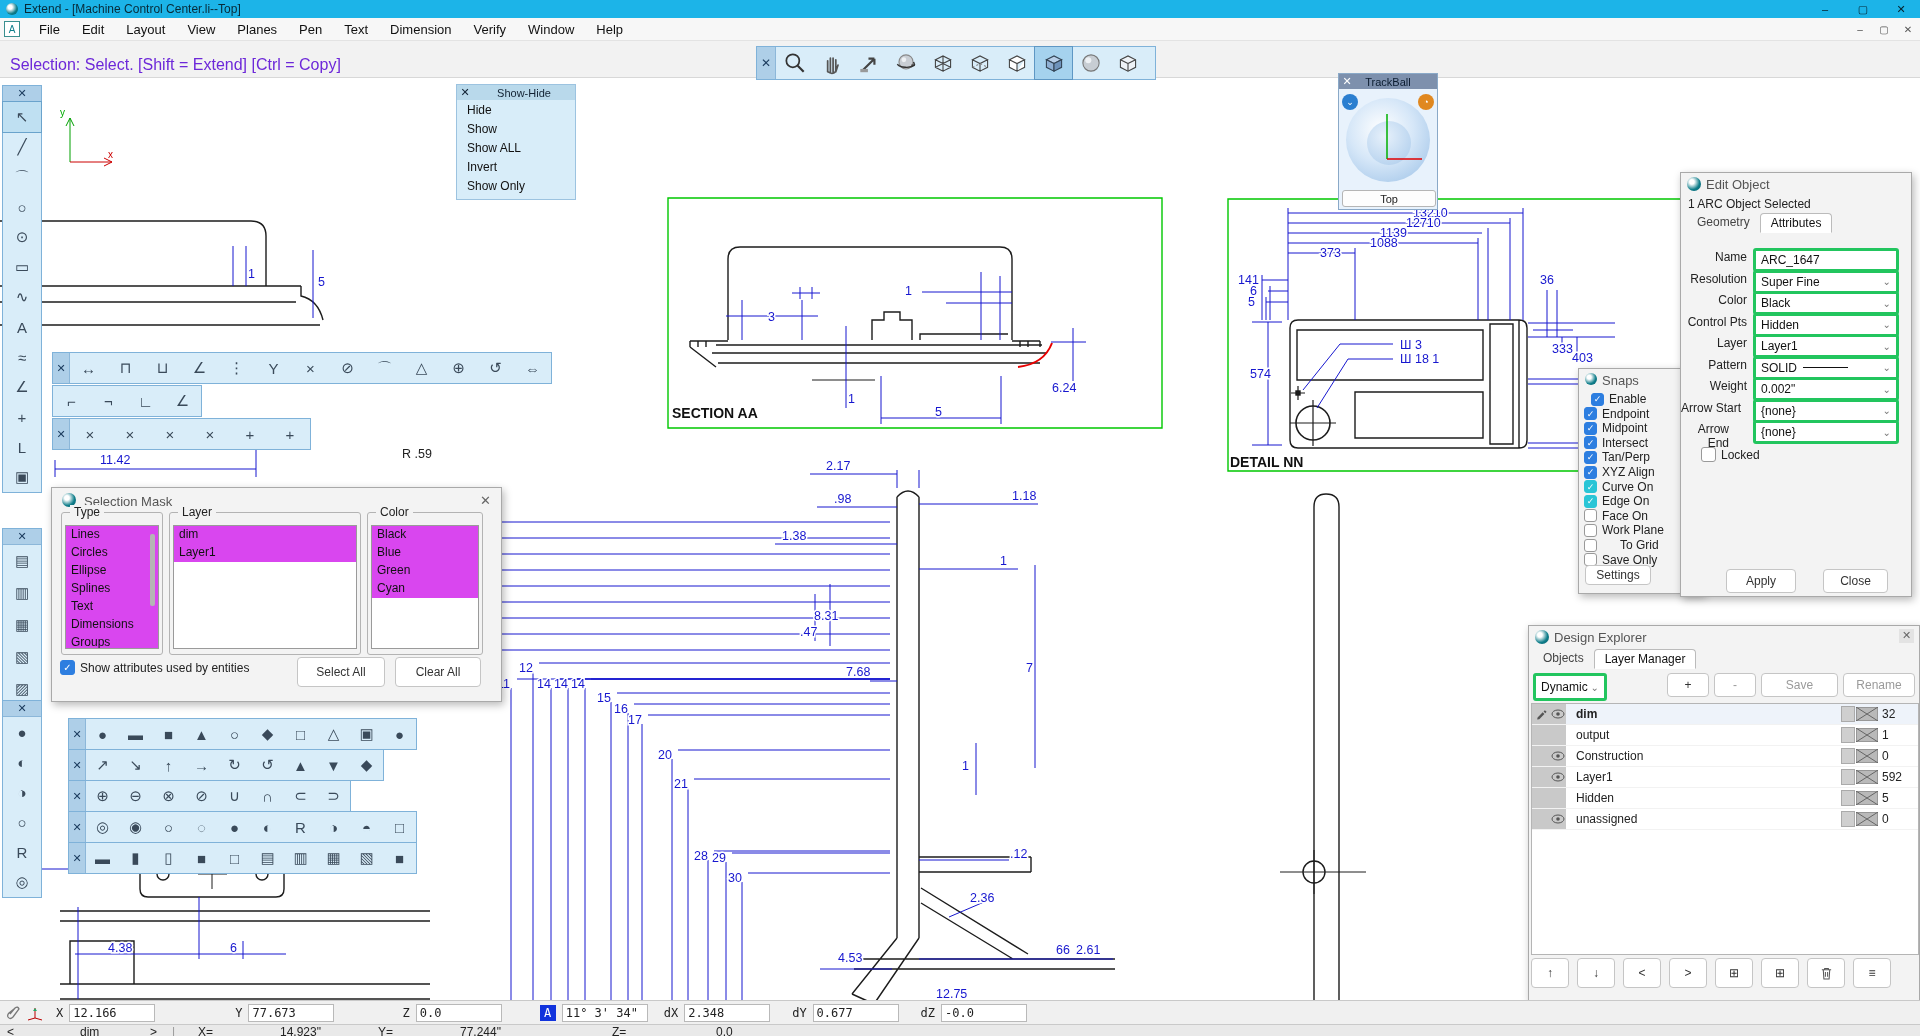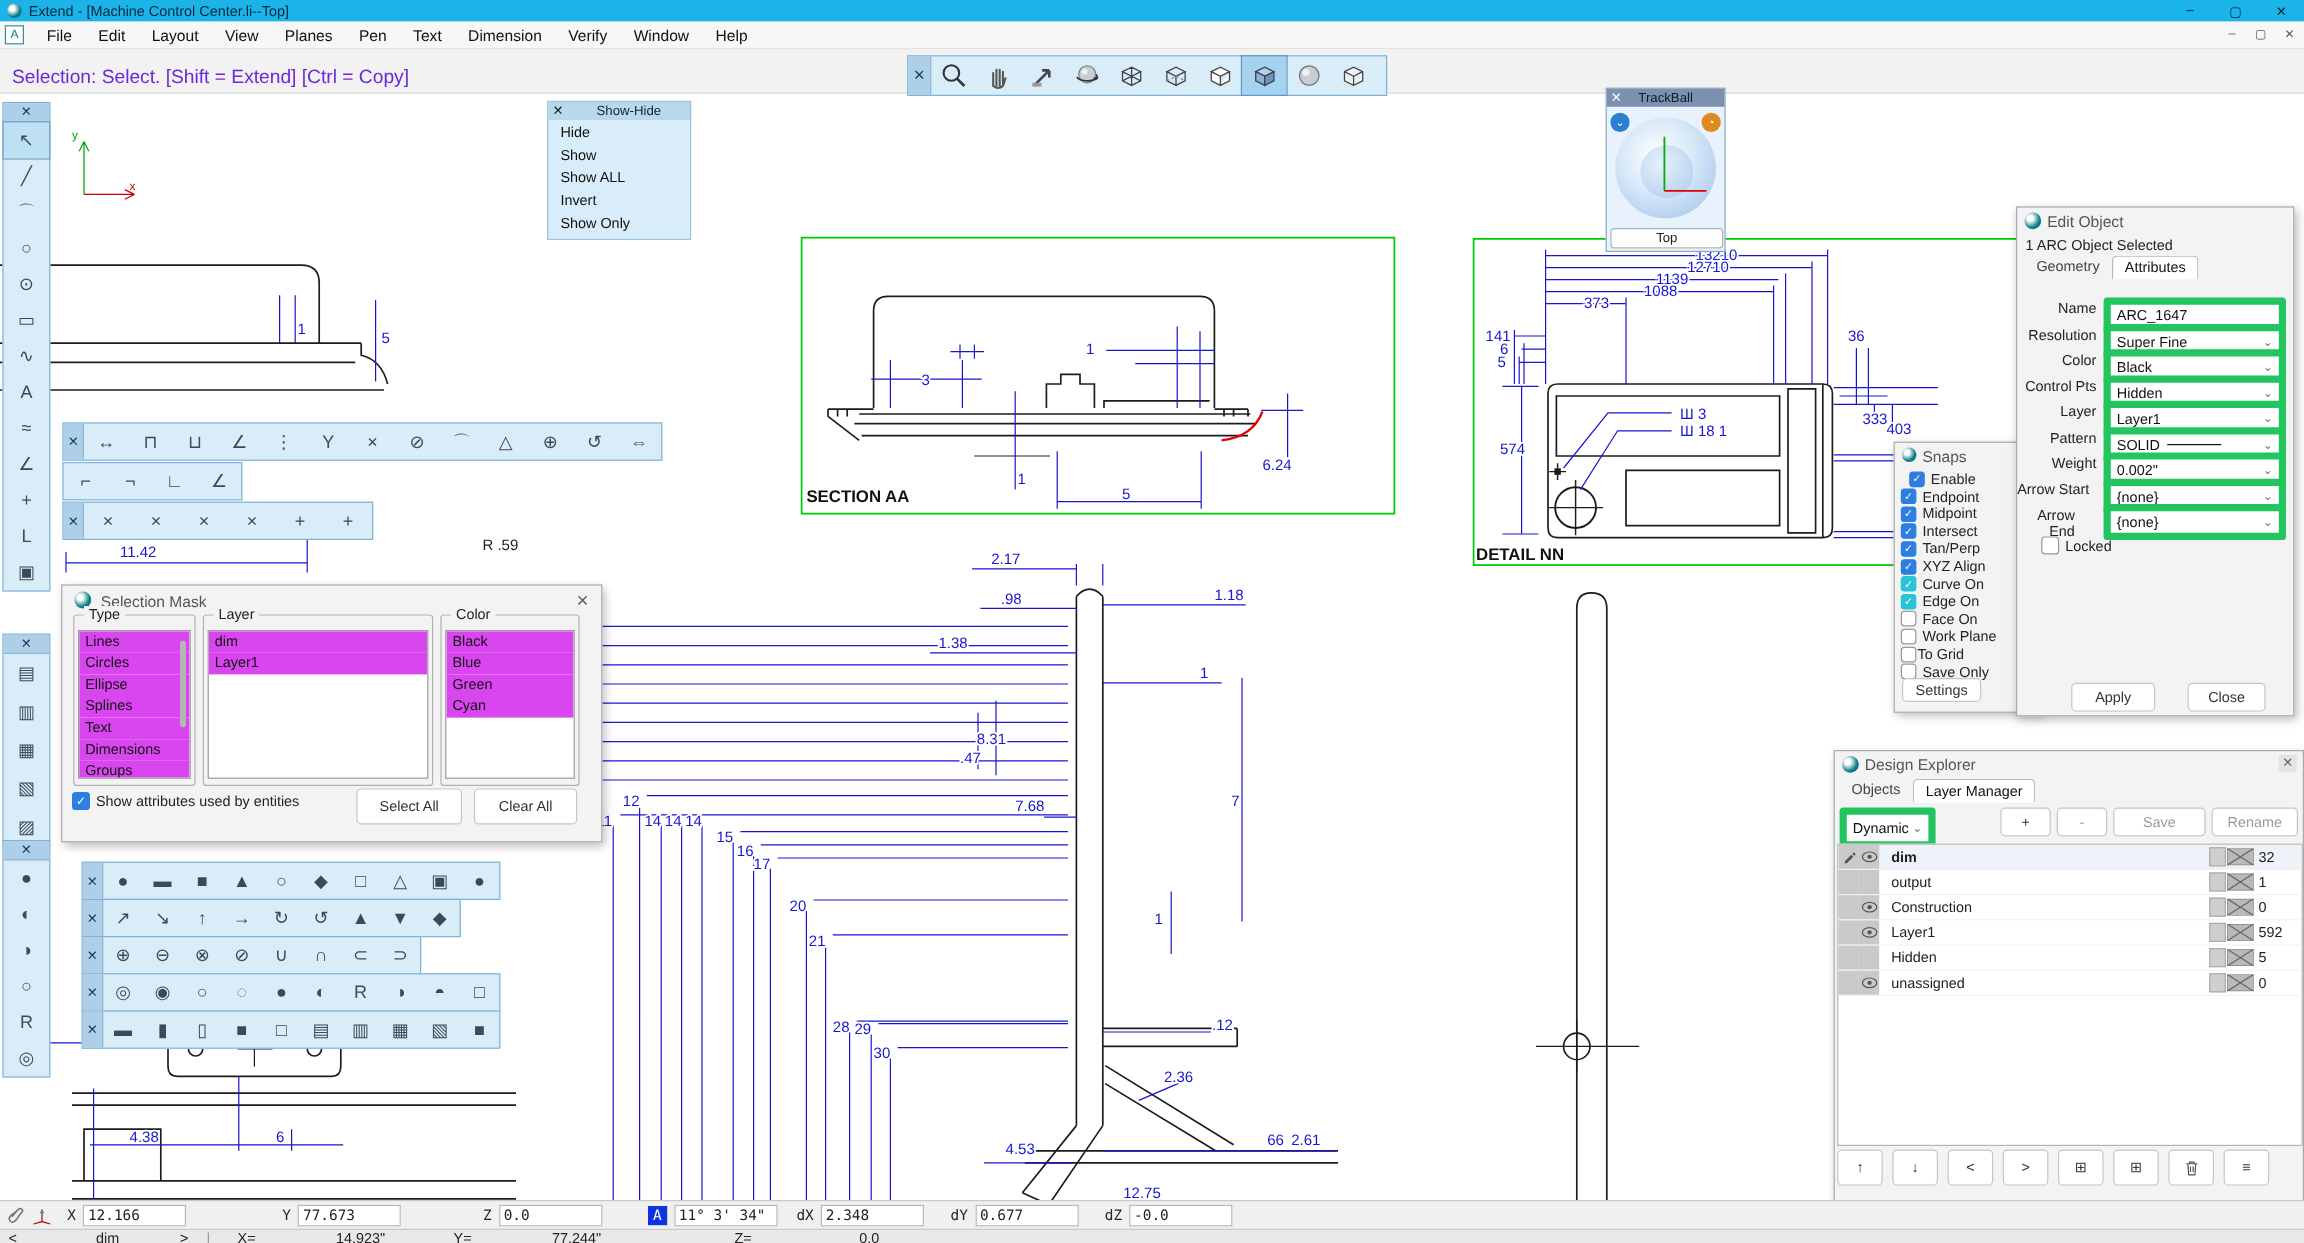--- a/index.html
+++ b/index.html
@@ -41,21 +41,21 @@
   
   .panel{position:absolute;background:#f3f3f3;border:1px solid #a9a9a9;
     box-shadow:2px 3px 8px rgba(0,0,0,.28);z-index:25;font-size:12px;color:#222;}
   .ptitle{font-size:13px;color:#555;}
   .applogo2{width:14px;height:14px;border-radius:50%;display:inline-block;
     background:radial-gradient(circle at 35% 35%,#fff 0 18%,#0e7d8a 60%,#0a5e6b);}
   .closex{color:#666;font-size:13px;}
   .btn{background:#fff;border:1px solid #c5c5c5;border-radius:4px;display:flex;align-items:center;
     justify-content:center;font-size:12px;color:#333;}
   .btn.dis{color:#9a9a9a;}
-  .dd{background:#fff;border:6px solid #22c55e;border-radius:3px;display:flex;align-items:center;
+  .dd{background:#fff;border:3px solid #22c55e;border-radius:3px;display:flex;align-items:center;
     padding:0 5px;font-size:12px;color:#111;}
   .dd .chev{margin-left:auto;color:#777;font-size:10px;}
   .cb{width:13px;height:13px;border:1px solid #999;border-radius:3px;background:#fff;display:inline-flex;
     align-items:center;justify-content:center;font-size:10px;color:#fff;flex:none;}
   .cb.blue{background:#2d7ee0;border-color:#2d7ee0;}
   .cb.cyan{background:#29c5d6;border-color:#29c5d6;}
   .tab{padding:2px 10px;font-size:12px;color:#444;}
   .tab.active{background:#fff;border:1px solid #bbb;border-bottom:1px solid #fff;border-radius:4px 4px 0 0;color:#111;}
   
   #showhide{position:absolute;left:456px;top:84px;width:118px;height:114px;background:#d8edf9;
@@ -538,21 +538,21 @@
         <span style="font-size: 12px;">Edge On</span>
       </div>
       <div style="position: absolute; left: 5px; top: 139.8px; display: flex; align-items: center; gap: 5px;">
         <span class="cb " style="width: 11px; height: 11px; font-size: 9px;"></span>
         <span style="font-size: 12px;">Face On</span>
       </div>
       <div style="position: absolute; left: 5px; top: 154.4px; display: flex; align-items: center; gap: 5px;">
         <span class="cb " style="width: 11px; height: 11px; font-size: 9px;"></span>
         <span style="font-size: 12px;">Work Plane</span>
       </div>
-      <div style="position: absolute; left: 5px; top: 169px; display: flex; align-items: center; gap: 1px;">
+      <div style="position: absolute; left: 5px; top: 169px; display: flex; align-items: center; gap: 23px;">
         <span class="cb " style="width: 11px; height: 11px; font-size: 9px;"></span>
         <span style="font-size: 12px;">To Grid</span>
       </div>
       <div style="position: absolute; left: 5px; top: 183.6px; display: flex; align-items: center; gap: 5px;">
         <span class="cb " style="width: 11px; height: 11px; font-size: 9px;"></span>
         <span style="font-size: 12px;">Save Only</span>
       </div>
     </div>
   <div class="btn abs" style="left:6px;top:196px;width:64px;height:18px;">Settings</div>
 </div>

